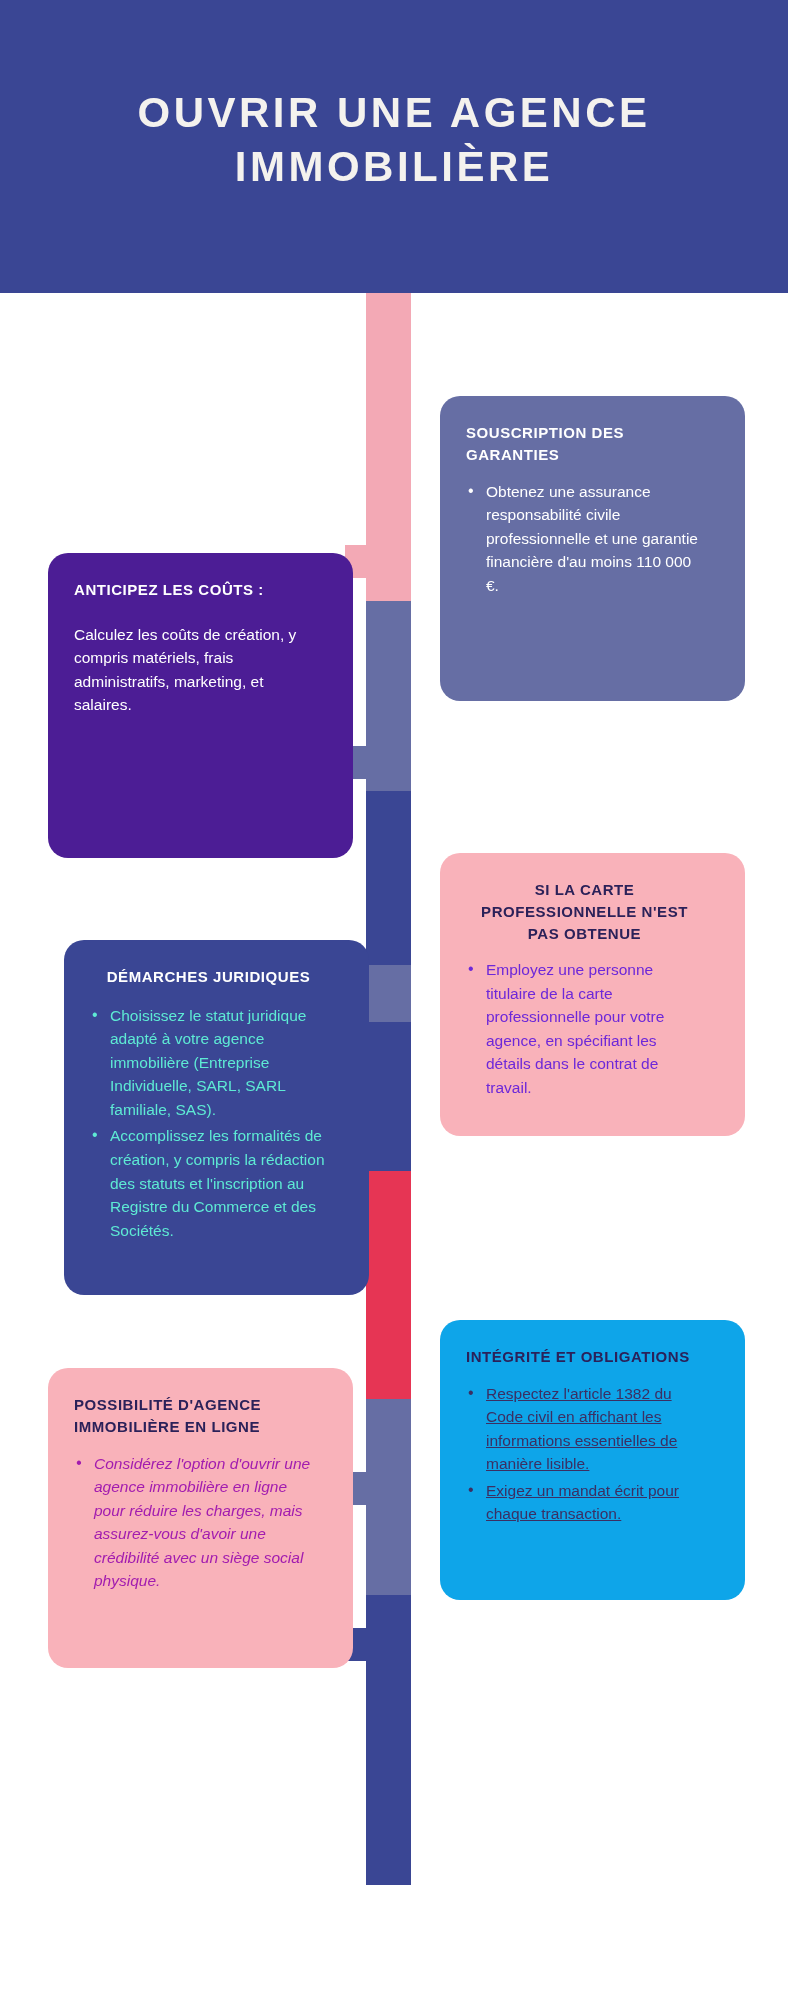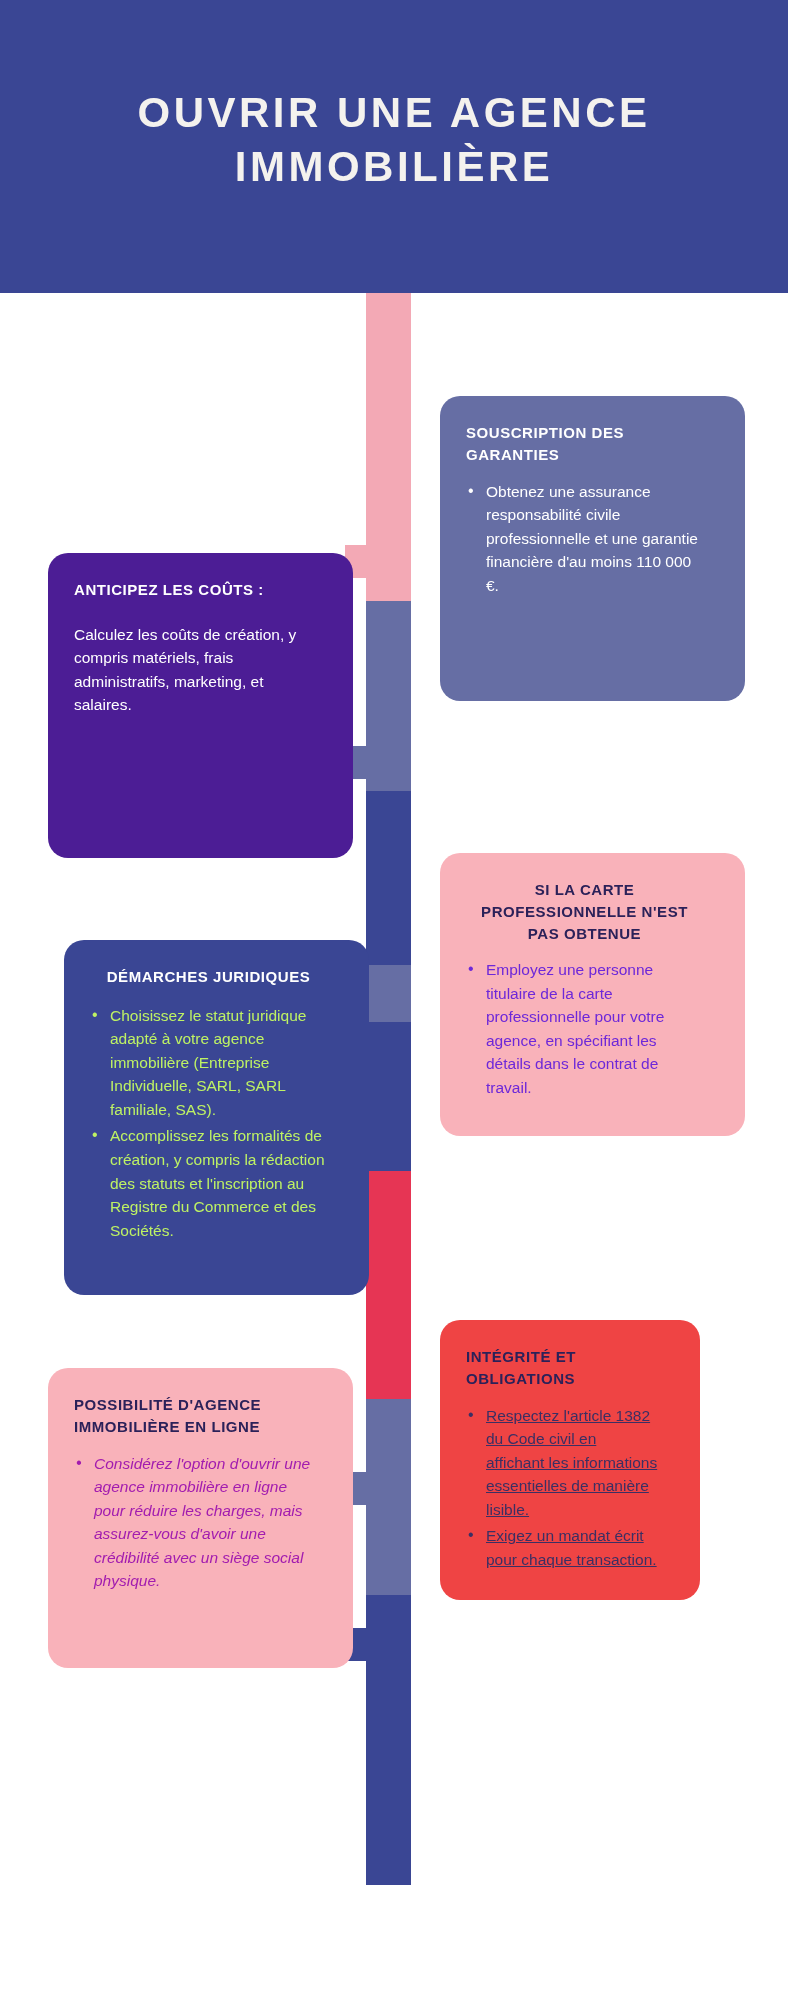--- a/index.html
+++ b/index.html
@@ -127,26 +127,26 @@
         <div class="card-para" style="color: rgb(255, 255, 255); margin-top: 22px;">Calculez les coûts de création, y compris matériels, frais administratifs, marketing, et salaires.</div>
       </div>
       <div class="card" style="left: 440px; top: 853px; width: 305px; min-height: 283px; background: rgb(249, 178, 186);">
         <div class="card-title center" style="color: rgb(43, 33, 89);">SI LA CARTE PROFESSIONNELLE N'EST PAS OBTENUE</div>
         <ul style="color: #6d28d9; margin-top: 6px;">
           <li>Employez une personne titulaire de la carte professionnelle pour votre agence, en spécifiant les détails dans le contrat de travail.</li>
         </ul>
       </div>
       <div class="card" style="left: 64px; top: 940px; width: 305px; min-height: 355px; background: rgb(58, 70, 148);">
         <div class="card-title center" style="color: rgb(255, 255, 255);">DÉMARCHES JURIDIQUES</div>
-        <ul style="color: #bef264; margin-top: 16px;">
+        <ul style="color: #5eead4; margin-top: 16px;">
           <li>Choisissez le statut juridique adapté à votre agence immobilière (Entreprise Individuelle, SARL, SARL familiale, SAS).</li>
           <li>Accomplissez les formalités de création, y compris la rédaction des statuts et l'inscription au Registre du Commerce et des Sociétés.</li>
         </ul>
       </div>
-      <div class="card" style="left: 440px; top: 1320px; width: 260px; min-height: 280px; background: #ef4444;">
+      <div class="card" style="left: 440px; top: 1320px; width: 305px; min-height: 280px; background: #0ea5e9;">
         <div class="card-title" style="color: rgb(43, 33, 89);">INTÉGRITÉ ET OBLIGATIONS</div>
         <ul style="color: rgb(59, 47, 99);  text-decoration: underline;">
           <li>Respectez l'article 1382 du Code civil en affichant les informations essentielles de manière lisible.</li>
           <li>Exigez un mandat écrit pour chaque transaction.</li>
         </ul>
       </div>
       <div class="card" style="left: 48px; top: 1368px; width: 305px; min-height: 300px; background: rgb(249, 178, 186);">
         <div class="card-title" style="color: rgb(43, 33, 89);">POSSIBILITÉ D'AGENCE IMMOBILIÈRE EN LIGNE</div>
         <ul style="color: #a21caf; margin-top: 6px; font-style: italic;">
           <li>Considérez l'option d'ouvrir une agence immobilière en ligne pour réduire les charges, mais assurez-vous d'avoir une crédibilité avec un siège social physique.</li>

